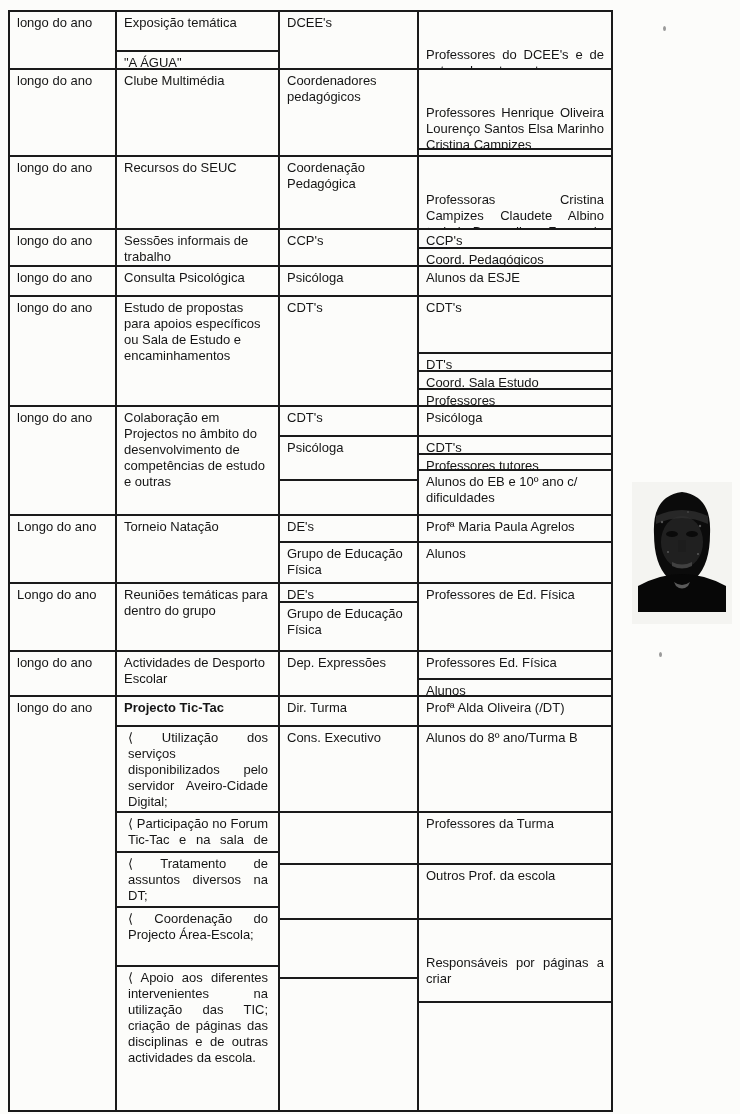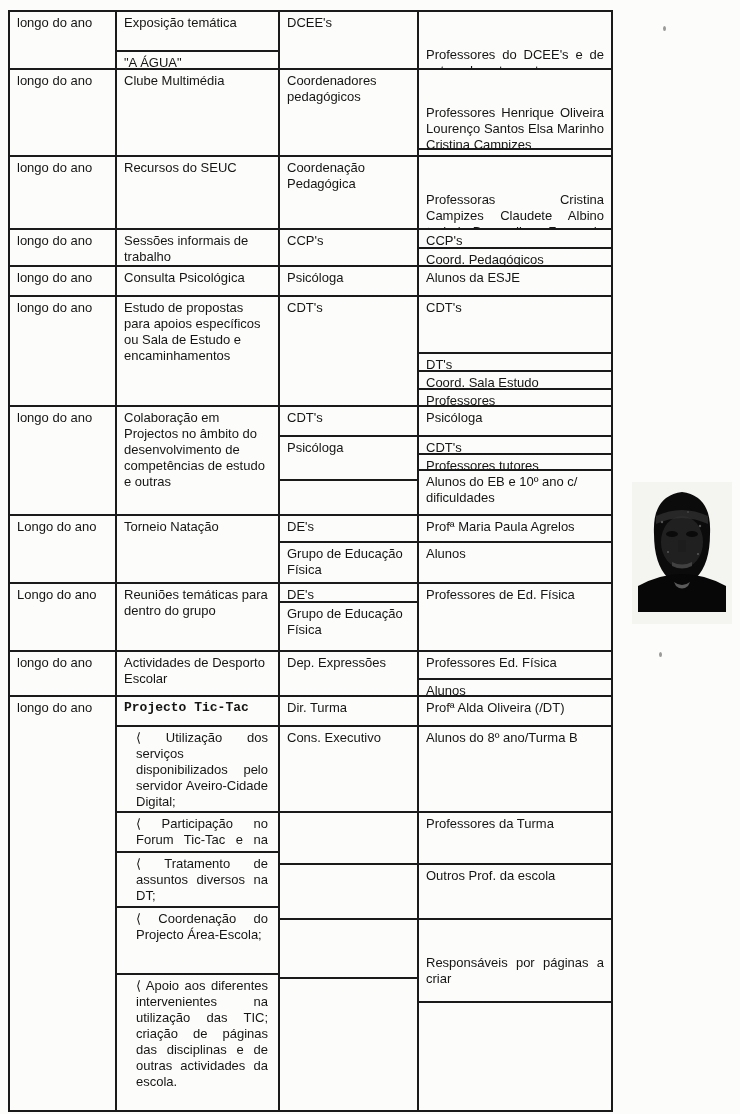--- a/index.html
+++ b/index.html
@@ -29,23 +29,23 @@
   .c2{width:163px;}
   .c3{width:139px;justify-content:flex-end;}
   .c4{flex:1;border-right:none;}
   .cell{
     border-bottom:2px solid var(--line);
     padding:3px 7px 2px 7px;
     font-size:13px;line-height:16px;
     overflow:hidden;
   }
   .cell:last-child{border-bottom:none;flex:1;border-radius:14px;}
-  .bold{font-weight:bold;font-family:Liberation Mono, monospace;}
+  .bold{font-weight:bold;}
   .just{text-align:justify;margin-top:32px;}
-  .sub{padding-left:19px;text-align:justify;padding-right:10px;}
+  .sub{padding-left:11px;text-align:justify;padding-right:10px;}
   .photo{
     position:absolute;left:632px;top:482px;width:100px;height:142px;
   }
   .speck{position:absolute;width:3px;height:5px;background:#9a9a9a;border-radius:50%;}
 </style>
 </head>
 <body>
 
 <div class="page">
   <div class="tbl">
@@ -217,21 +217,21 @@
 
     <div class="row" style="height:413px">
       <div class="col c1">
           <div class="cell">longo do ano</div>
         </div>
       <div class="col c2">
         <div class="cell bold" style="height:30px">Projecto Tic-Tac</div>
         <div class="cell sub" style="height:86px">⟨ Utilização dos serviços disponibilizados pelo servidor Aveiro-Cidade Digital;</div>
         <div class="cell sub" style="height:40px">⟨ Participação no Forum Tic-Tac e na sala de reuniões;</div>
         <div class="cell sub" style="height:55px">⟨ Tratamento de assuntos diversos na DT;</div>
-        <div class="cell sub" style="height:67px">⟨ Coordenação do Projecto Área-Escola;</div>
+        <div class="cell sub" style="height:59px">⟨ Coordenação do Projecto Área-Escola;</div>
         <div class="cell sub">⟨ Apoio aos diferentes intervenientes na utilização das TIC; criação de páginas das disciplinas e de outras actividades da escola.</div>
       </div>
       <div class="col c3">
         <div class="cell" style="height:30px">Dir. Turma</div>
         <div class="cell" style="height:86px">Cons. Executivo</div>
         <div class="cell" style="height:52px"></div>
         <div class="cell" style="height:55px"></div>
         <div class="cell" style="height:59px"></div>
         <div class="cell"></div>
       </div>

